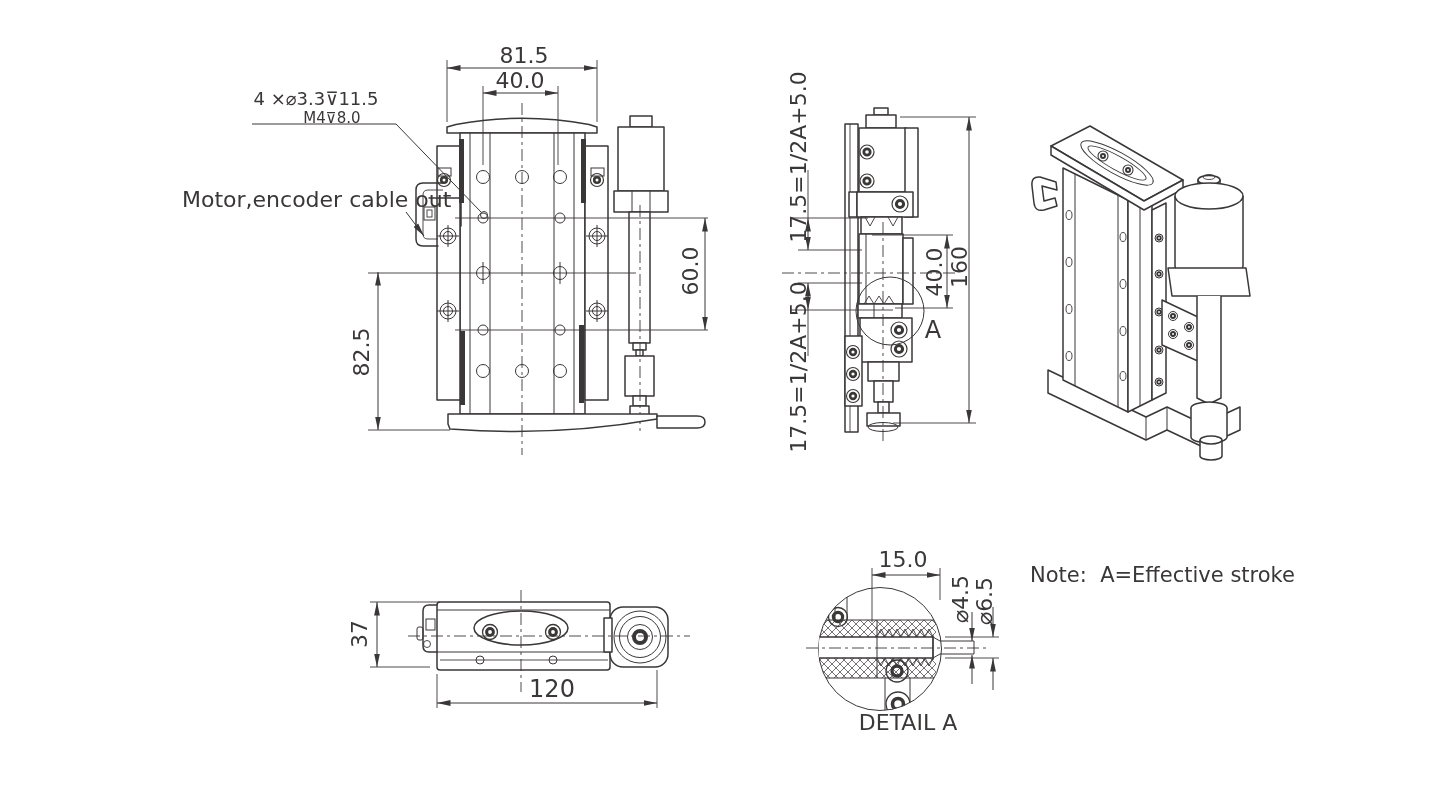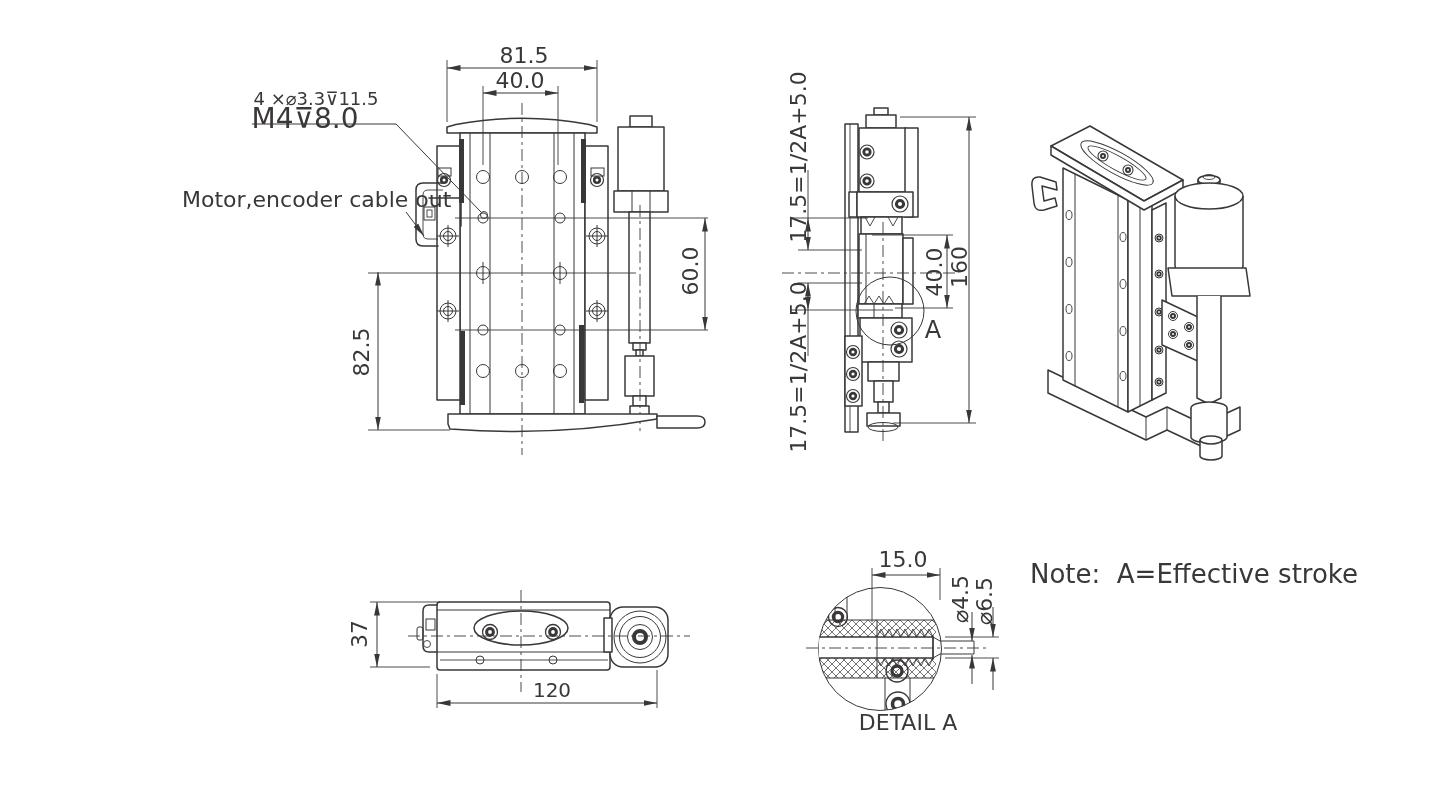--- a/index.html
+++ b/index.html
@@ -348,34 +348,34 @@
   <line class="d" x1="972" y1="612" x2="972" y2="641" marker-end="url(#ah)"></line>
   <line class="d" x1="972" y1="684" x2="972" y2="655" marker-end="url(#ah)"></line>
   <line class="d" x1="993" y1="607" x2="993" y2="637" marker-end="url(#ah)"></line>
   <line class="d" x1="993" y1="690" x2="993" y2="658" marker-end="url(#ah)"></line>
 </g>
 </svg>
 
 <div class="lbl" style="left:524px;top:56px;">81.5</div>
 <div class="lbl" style="left:520px;top:81px;">40.0</div>
 <div class="lbl" style="left:316px;top:99px;font-size:18px;">4 ×⌀3.3⊽11.5</div>
-<div class="lbl" style="left:305px;top:119px;font-size:28px;">M4⊽8.0</div>
+<div class="lbl" style="left:332px;top:119px;font-size:15px;">M4⊽8.0</div>
 <div class="lbl left" style="left:182px;top:200px;font-size:22px;">Motor,encoder cable out</div>
 <div class="vlbl" style="left:362px;top:352px;">82.5</div>
 <div class="vlbl" style="left:691px;top:271px;">60.0</div>
 
 <div class="vlbl" style="left:799px;top:157px;">17.5=1/2A+5.0</div>
 <div class="vlbl" style="left:799px;top:367px;">17.5=1/2A+5.0</div>
 <div class="vlbl" style="left:935px;top:272px;">40.0</div>
 <div class="vlbl" style="left:960px;top:267px;">160</div>
 <div class="lbl" style="left:933px;top:331px;font-size:24px;">A</div>
 
 <div class="vlbl" style="left:360px;top:634px;">37</div>
-<div class="lbl" style="left:552px;top:690px;font-size:20px;text-align:right;">120</div>
+<div class="lbl" style="left:552px;top:690px;font-size:24px;text-align:right;">120</div>
 
 <div class="lbl" style="left:903px;top:560px;">15.0</div>
 <div class="vlbl" style="left:961px;top:599px;">⌀4.5</div>
 <div class="vlbl" style="left:985px;top:601px;">⌀6.5</div>
 <div class="lbl" style="left:908px;top:723px;">DETAIL A</div>
 
-<div class="lbl left" style="left:1030px;top:575px;font-size:26px;">Note:  A=Effective stroke</div>
+<div class="lbl left" style="left:1030px;top:575px;font-size:21px;">Note:  A=Effective stroke</div>
 
 </div>
 
 </body></html>

